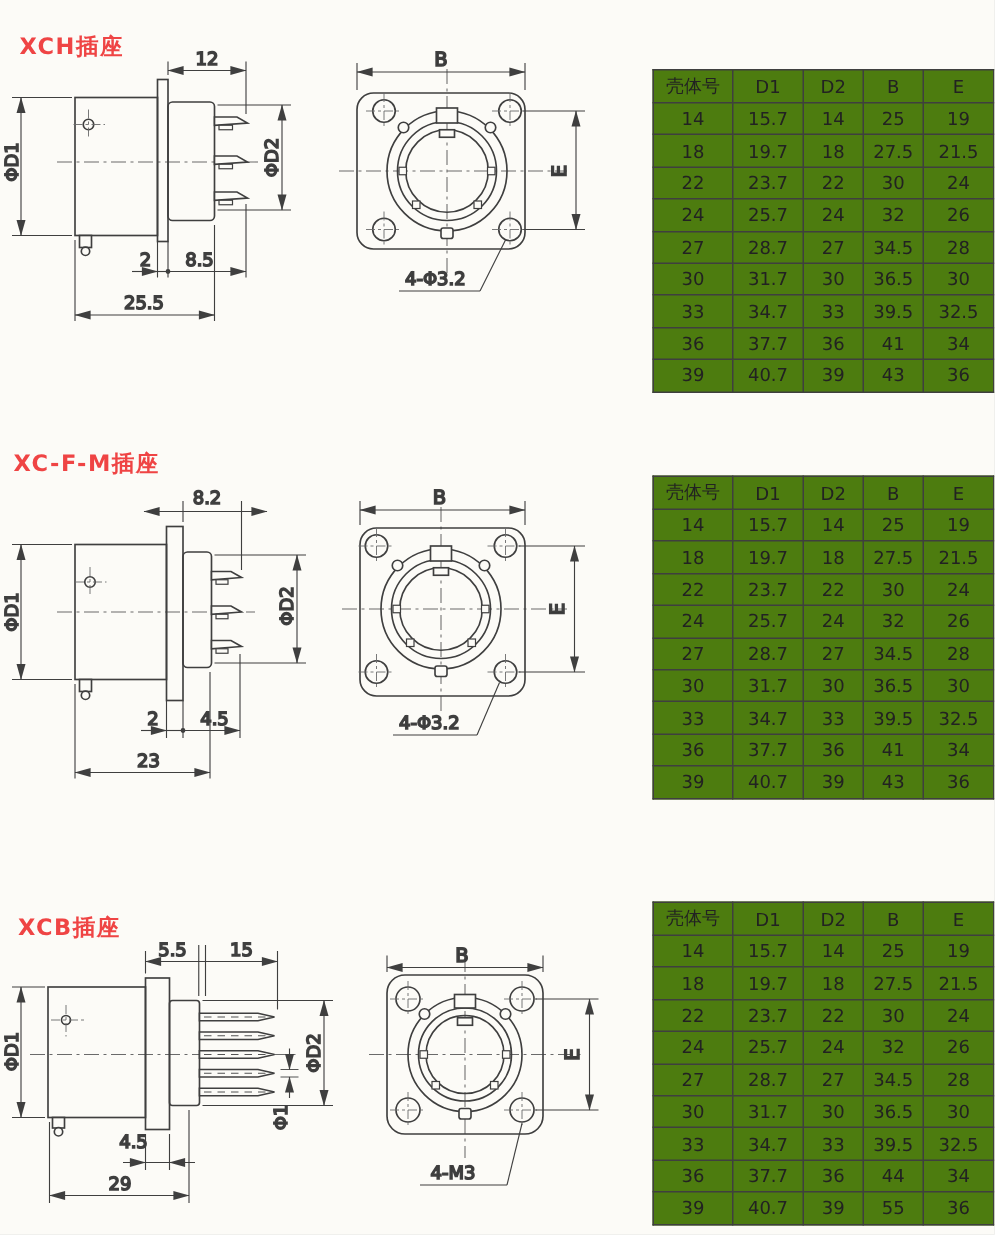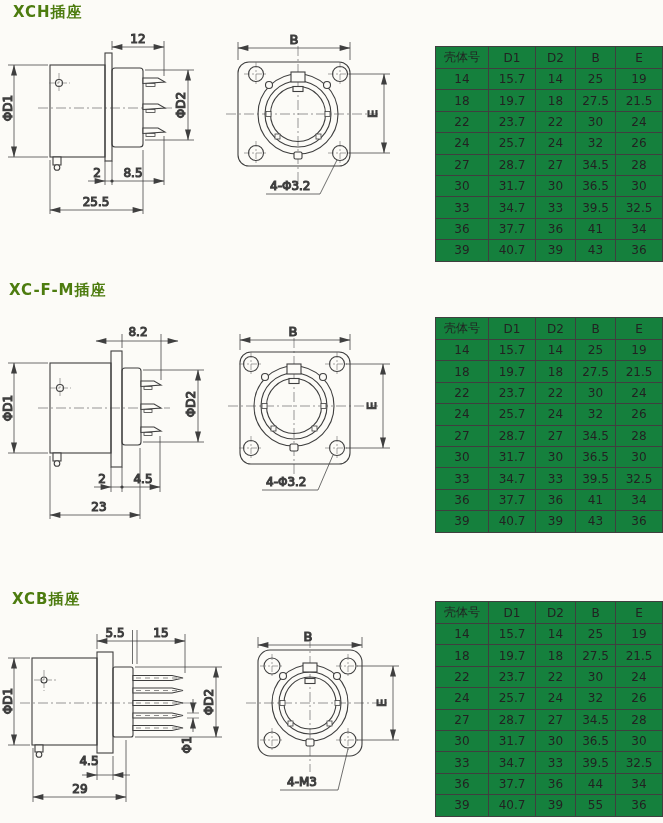--- a/index.html
+++ b/index.html
@@ -3,29 +3,29 @@
 <meta charset="utf-8">
 <style>
   html,body{margin:0;padding:0;background:#e8e8e6;}
   .page{
     position:relative;width:663px;height:823px;
     background:#fcfbf7;overflow:hidden;
     font-family:"DejaVu Sans","Liberation Sans",sans-serif;
   }
   .sec-title{
     position:absolute;font-size:15px;font-weight:600;
-    letter-spacing:1px;color:#4d7c0f;white-space:nowrap;
+    letter-spacing:1px;color:#ef4444;white-space:nowrap;margin-top:19px;
   }
   #t1{left:13px;top:3px;}
   #t2{left:9px;top:281px;}
   #t3{left:12px;top:590px;}
   .drawing-svg{position:absolute;left:0;top:0;width:663px;height:823px;}
   .tbl-wrap{position:absolute;left:435px;}
   #tw1{top:46px;} #tw2{top:317px;} #tw3{top:601px;}
-  table.dim-table{border-collapse:collapse;background:#15803d;}
+  table.dim-table{border-collapse:collapse;background:#4d7c0f;}
   table.dim-table th, table.dim-table td{
     border:1px solid #3f3f3f;font-size:12px;font-weight:400;
     text-align:center;vertical-align:middle;padding:0;color:#222;
   }
   table.dim-table th{height:21px;}
   table.dim-table td{height:20.4px;}
   svg text{fill:#2b2b2b;font-family:"DejaVu Sans","Liberation Sans",sans-serif;}
   .dim-t{font-size:12px;}
   .be-t{font-size:13px;}
 </style>

